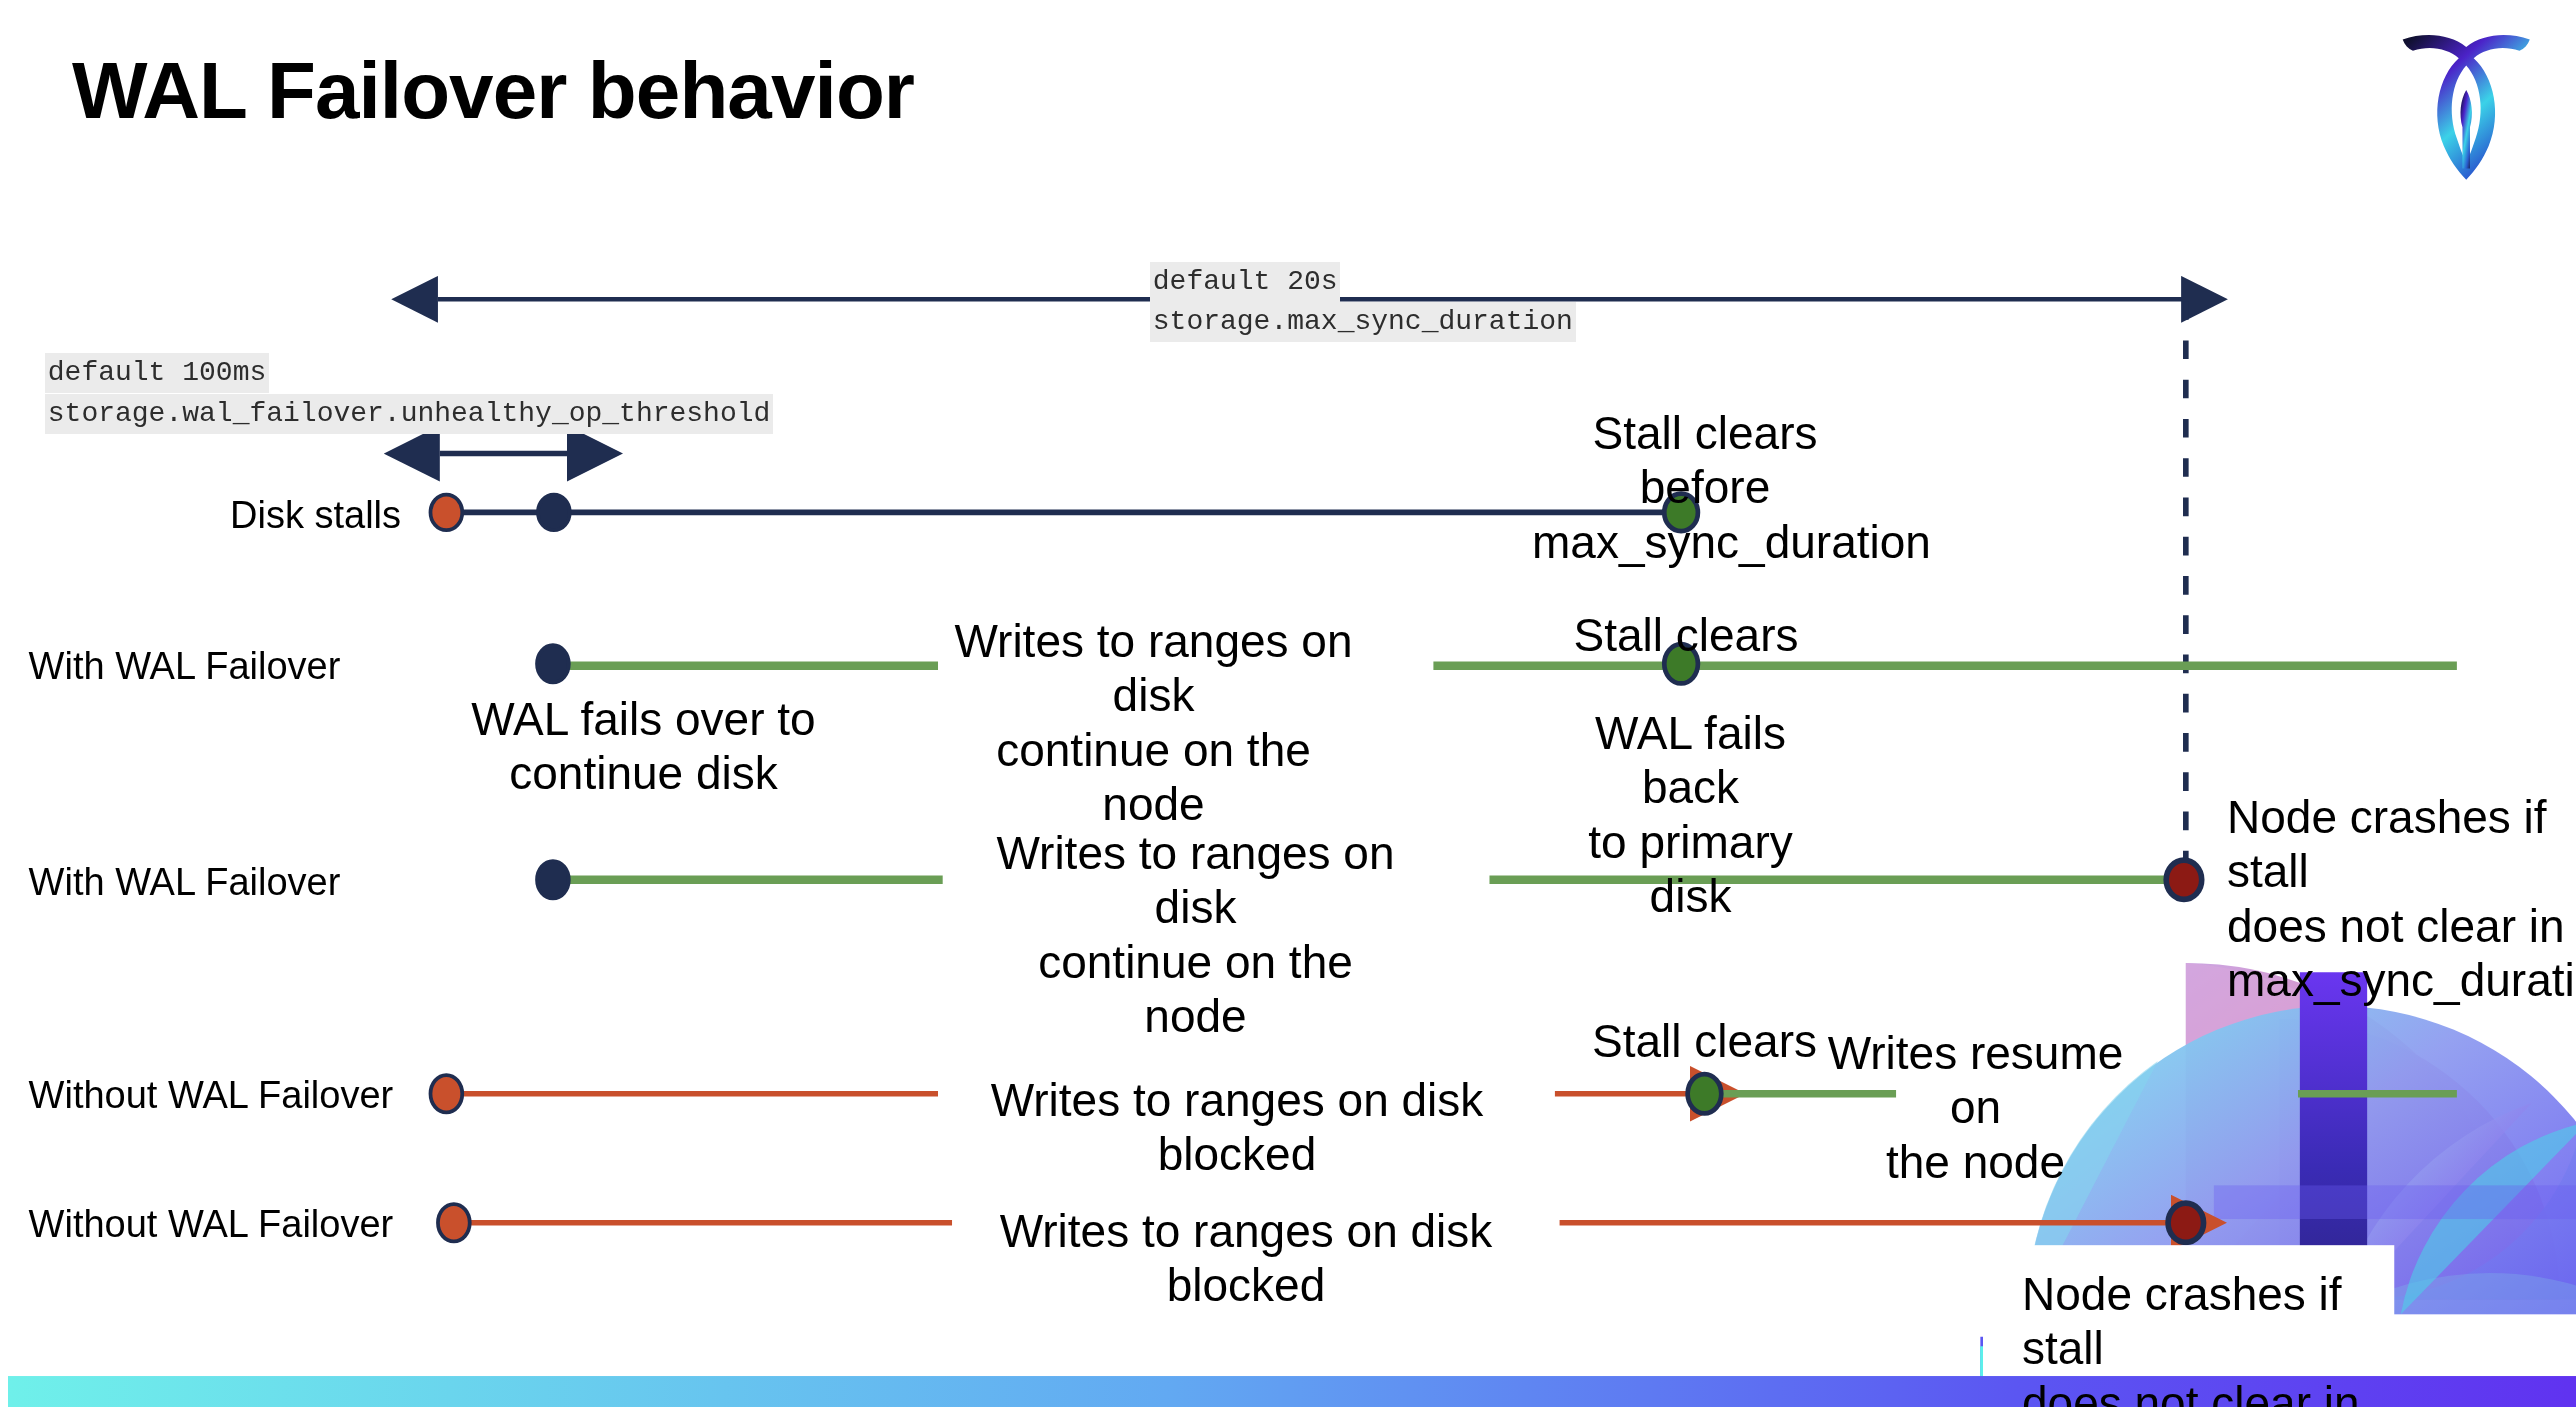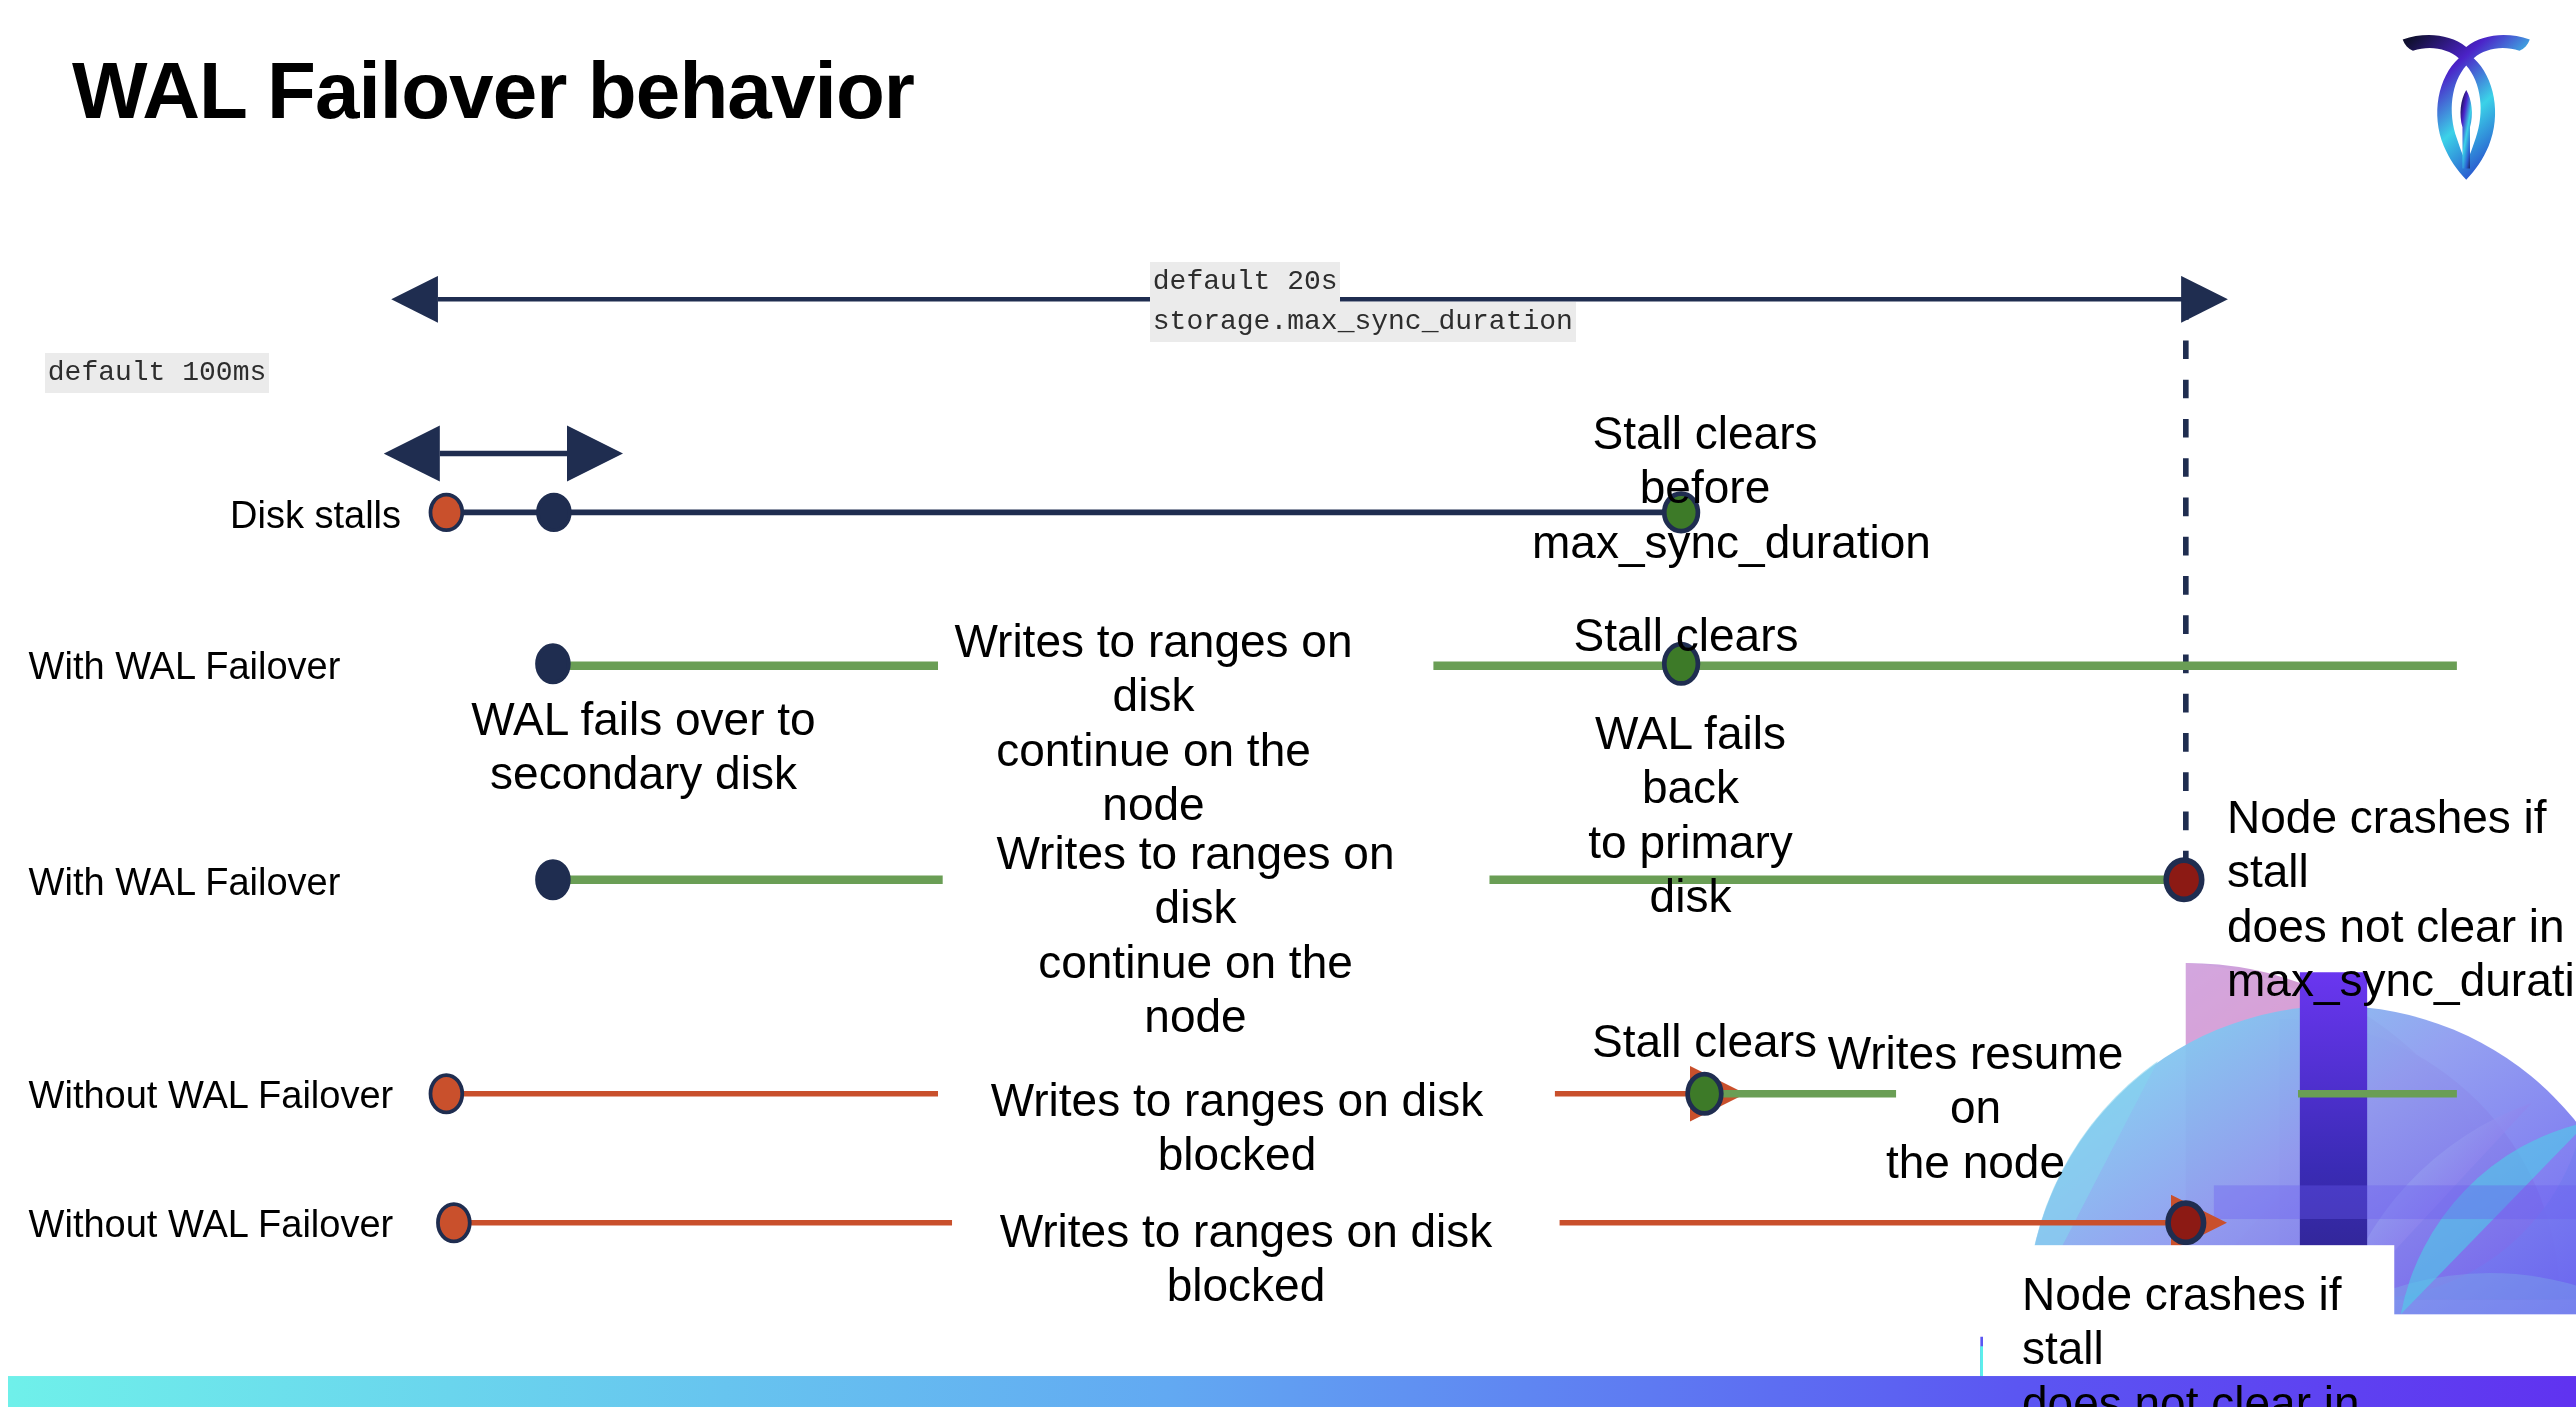--- a/index.html
+++ b/index.html
@@ -165,32 +165,33 @@
                C66,92 68,76 74,66 Z" fill="url(#gLogo)"></path>
     </g>
   </svg>
 
   <div id="title">WAL Failover behavior</div>
 
   <div class="htext mono monoline" style="left:1142px;top:262px;">default 20s</div>
   <div class="htext mono monoline" style="left:1142px;top:302px;">storage.max_sync_duration</div>
 
   <div class="htext mono monoline" style="left:37px;top:353px;">default 100ms</div>
+  <div class="htext mono monoline" style="left:37px;top:394px;">storage.wal_failover.unhealthy_op_threshold</div>
 
   <div class="htext rowlabel" style="left:222px;top:494px;">Disk stalls</div>
   <div class="htext rowlabel" style="left:20.6px;top:645px;">With WAL Failover</div>
   <div class="htext rowlabel" style="left:20.6px;top:861px;">With WAL Failover</div>
   <div class="htext rowlabel" style="left:20.6px;top:1074px;">Without WAL Failover</div>
   <div class="htext rowlabel" style="left:20.6px;top:1203px;">Without WAL Failover</div>
 
   <div class="htext ann c" style="left: 1524px; top: 406px; width: 346px; white-space: pre-line;">Stall clears before
 max_sync_duration</div>
 
   <div class="htext ann c" style="left: 458px; top: 692px; width: 355px; white-space: pre-line;">WAL fails over to
-secondary disk</div>
+continue disk</div>
   <div class="htext ann c" style="left: 935px; top: 614px; width: 421px; white-space: pre-line;">Writes to ranges on disk
 continue on the node</div>
   <div class="htext ann c" style="left: 1533px; top: 608px; width: 290px; white-space: pre-line;">Stall clears</div>
   <div class="htext ann c" style="left: 1533px; top: 706px; width: 299px; white-space: pre-line; text-align: center;">WAL fails  back
 to primary disk</div>
 
   <div class="htext ann c" style="left: 977px; top: 826px; width: 421px; white-space: pre-line;">Writes to ranges on disk
 continue on the node</div>
   <div class="htext ann l" style="left: 2219px; top: 790px; width: 355px; white-space: pre-line;">Node crashes if stall
 does not clear in

